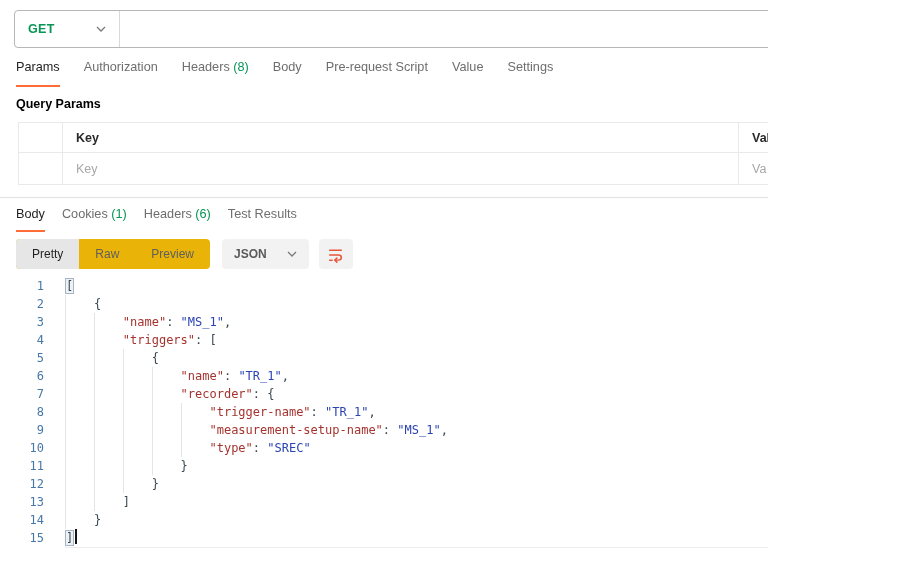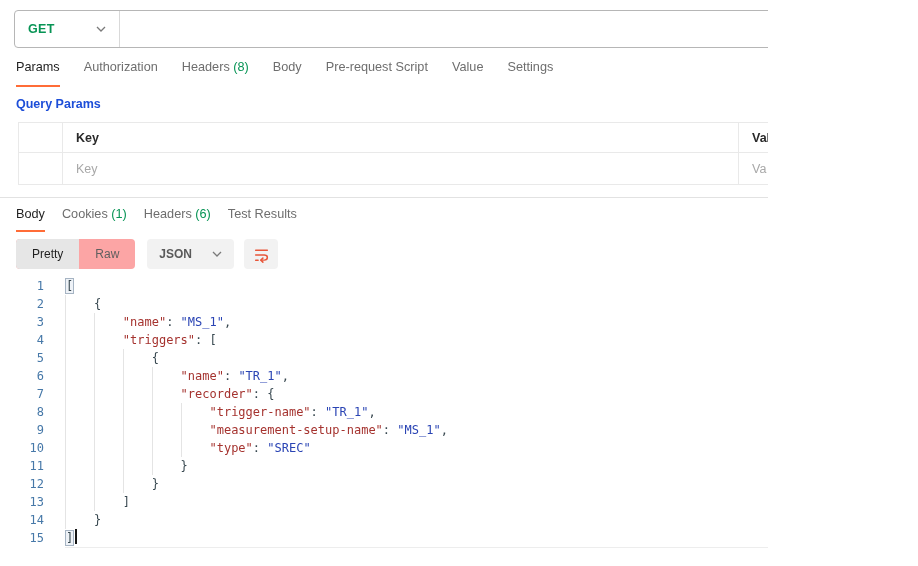--- a/index.html
+++ b/index.html
@@ -27,40 +27,40 @@
   
   .tabs{position:absolute;display:flex;}
   .req-tabs{top:60px;left:16px;gap:24px;}
   .res-tabs{top:207px;left:16px;gap:17px;}
   .tab{font-size:12.7px;color:#6e6e6e;padding-bottom:11px;cursor:pointer;white-space:nowrap;}
   .res-tabs .tab{padding-bottom:9px;}
   .tab.active{color:#1f1f1f;border-bottom:2px solid var(--orange);}
   .tab .count{color:var(--green);}
 
   
-  .qp-title{position:absolute;top:97px;left:16px;font-size:12.5px;font-weight:700;color:#1d4ed8;}
+  .qp-title{position:absolute;top:97px;left:16px;font-size:12.5px;font-weight:700;color:#000000;}
   .qp-table{position:absolute;top:122px;left:18px;right:0;
     border-top:1px solid #e9e9e9;border-left:1px solid #e9e9e9;border-bottom:1px solid #e9e9e9;}
   .qp-row{display:flex;align-items:stretch;}
   .qp-row.hdr{height:30px;border-bottom:1px solid #e9e9e9;}
   .qp-row.bdy{height:31px;}
   .qp-cell{display:flex;align-items:center;}
   .c-check{width:44px;flex:none;border-right:1px solid #e9e9e9;}
   .c-key{width:676px;flex:none;border-right:1px solid #e9e9e9;padding-left:13px;}
   .c-value{flex:1;padding-left:13px;}
   .qp-hdr-text{font-size:12.5px;font-weight:700;color:#2a2a2a;}
   .qp-input{border:none;outline:none;width:95%;background:transparent;font-size:12.5px;
     color:#333;font-family:"Liberation Sans",sans-serif;}
   .qp-input::placeholder{color:#a8a8a8;}
 
   .section-divider{position:absolute;top:197px;left:0;right:0;height:1px;background:#e2e2e2;}
 
   
   .toolbar{position:absolute;top:239px;left:16px;height:30px;display:flex;align-items:stretch;}
-  .seg-group{display:flex;background:#fca5a5;border-radius:4px;overflow:hidden;}
+  .seg-group{display:flex;background:#eab308;border-radius:4px;overflow:hidden;}
   .seg{padding:0 16px;line-height:30px;font-size:12px;color:#5f5f5f;cursor:pointer;}
   .seg.active{background:#e6e6e6;color:#1f1f1f;}
   .json-pill{display:flex;align-items:center;gap:20px;background:#f2f2f2;border-radius:4px;
     padding:0 12px;margin-left:12px;font-size:12px;font-weight:700;color:#5a5a5a;cursor:pointer;}
   .wrap-btn{width:34px;background:#f2f2f2;border-radius:4px;margin-left:10px;display:flex;
     align-items:center;justify-content:center;cursor:pointer;}
 
   
   .code{position:absolute;top:277px;left:0;right:0;}
   .cl{display:flex;height:18px;line-height:18px;font-family:"DejaVu Sans Mono",monospace;
@@ -129,20 +129,21 @@
       <span class="tab active"><span>Body</span></span>
       <span class="tab"><span>Cookies</span><span class="count"> (1)</span></span>
       <span class="tab"><span>Headers</span><span class="count"> (6)</span></span>
       <span class="tab"><span>Test Results</span></span>
     </div>
 
   <div class="toolbar">
     <div class="seg-group" id="view-modes">
         <span class="seg active">Pretty</span>
         <span class="seg">Raw</span>
+        <span class="seg">Preview</span>
       </div>
     <div class="json-pill">
       <span>JSON</span>
       <svg width="10" height="6" viewBox="0 0 10 6">
         <path d="M1 1l4 4 4-4" stroke="#7a7a7a" stroke-width="1.3" fill="none"></path>
       </svg>
     </div>
     <div class="wrap-btn">
       <svg width="17" height="17" viewBox="0 0 16 16">
         <g stroke="var(--icon-orange)" stroke-width="1.4" fill="none" stroke-linecap="round" stroke-linejoin="round">

